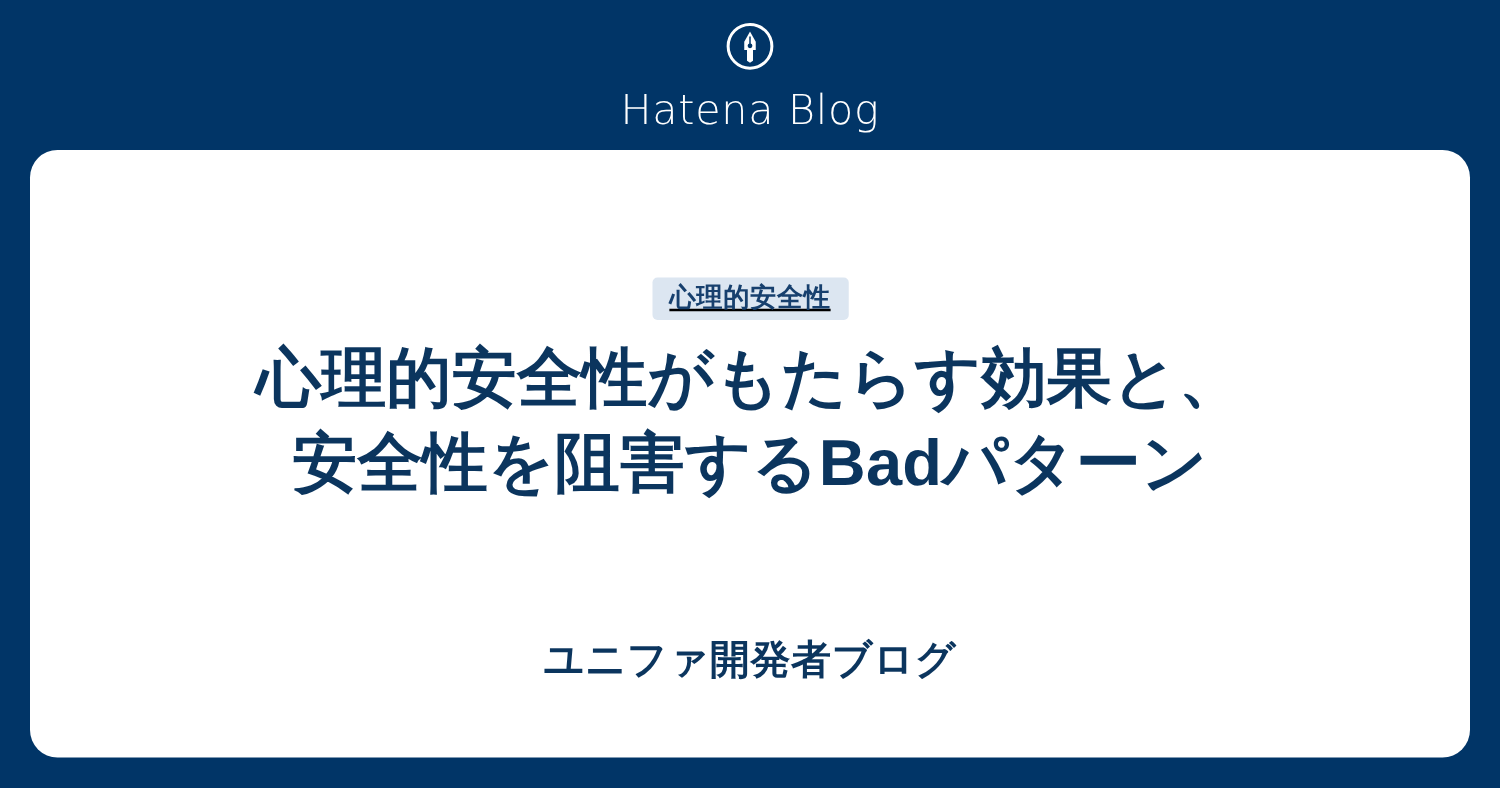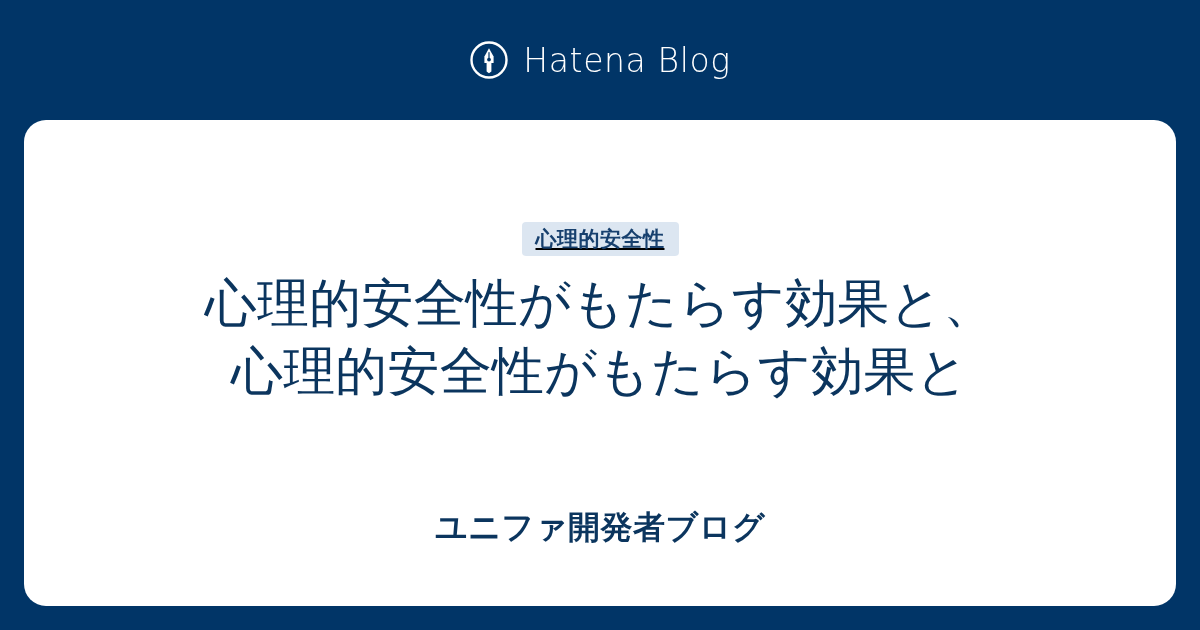--- a/index.html
+++ b/index.html
@@ -26,20 +26,21 @@
   .brand-header {
     position: absolute;
     top: 0;
     left: 0;
     width: 1200px;
     height: 120px;
     display: flex;
     align-items: center;
     justify-content: center;
     gap: 14px;
+    flex-direction: column;
   }
   .brand-logo-icon {
     width: 40px;
     height: 40px;
     display: block;
     flex: 0 0 auto;
   }
   .brand-name {
     color: #ffffff;
     font-size: 33px;
@@ -87,21 +88,21 @@
     white-space: nowrap;
     letter-spacing: 0.5px;
   }
 
   .entry-title {
     margin: 14px 0 0 0;
     padding: 0 60px;
     text-align: center;
     color: #0b355e;
     font-size: 52px;
-    font-weight: 400;
+    font-weight: 700;
     line-height: 1.30;
     letter-spacing: 0.2px;
     max-width: 1040px;
     box-sizing: border-box;
   }
   .entry-title .title-line {
     display: block;
     white-space: nowrap;
   }
 
@@ -137,20 +138,20 @@
   </div>
 
   <div class="content-card">
 
     <div class="category-badge-row">
       <span class="category-badge">心理的安全性</span>
     </div>
 
     <h1 class="entry-title">
       <span class="title-line">心理的安全性がもたらす効果と、</span>
-      <span class="title-line">心理的安全性がもたらす効果と</span>
+      <span class="title-line">安全性を阻害するBadパターン</span>
     </h1>
 
     <div class="blog-name">ユニファ開発者ブログ</div>
 
   </div>
 
 </div>
 
 </body></html>

